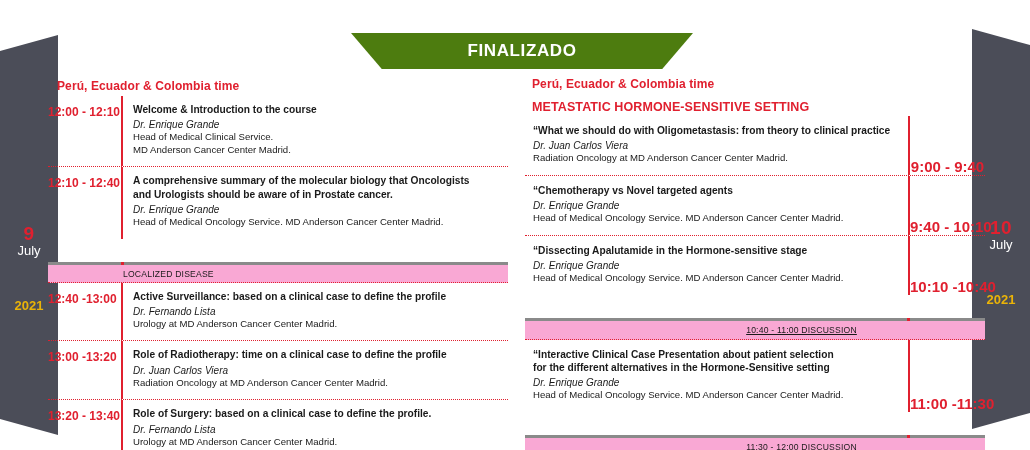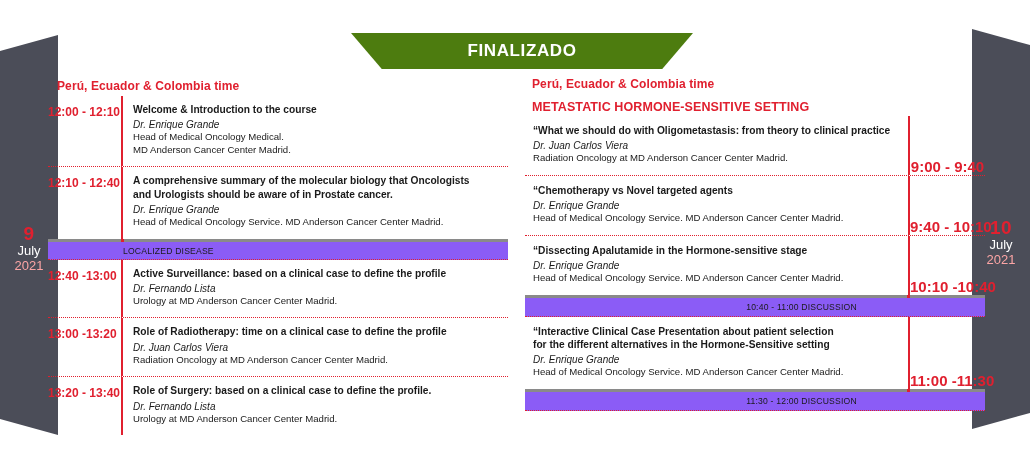--- a/index.html
+++ b/index.html
@@ -30,21 +30,21 @@
   }
   .date-inner{
     position:absolute;left:0;right:0;top:188px;
     line-height:1.12;
   }
   .date-day{
     font-size:19px;font-weight:bold;color:#e0202f;
     letter-spacing:.5px;
   }
   .date-month{font-size:13px;font-weight:normal;color:#ffffff;}
-  .date-year{font-size:13px;font-weight:normal;color:#fca5a5;}
+  .date-year{font-size:13px;font-weight:bold;color:#eab308;margin-top:40px;}
 
   
   .banner{
     position:absolute;left:351px;top:33px;
     width:342px;height:36px;
     background:#4d7c0f;
     clip-path:polygon(0% 0%, 100% 0%, 91% 100%, 9% 100%);
     color:#ffffff;
     font-size:17px;font-weight:bold;
     letter-spacing:.6px;
@@ -113,34 +113,35 @@
     font-size:10px;font-style:italic;color:#1a1a1a;
     line-height:1.32;margin-top:2px;
   }
   .affil{
     font-size:9.6px;color:#1a1a1a;line-height:1.30;
   }
 
   
   .bar{
     position:relative;
-    background:#8b5cf6;
+    background:#f9a8d4;
     border-top:3px solid #8a8a8a;
     box-sizing:border-box;
     height:19px;
+    margin-top:23px;
   }
   .bar-label{
     position:absolute;top:3px;
     font-size:8.6px;color:#1a1a1a;letter-spacing:.2px;
     white-space:nowrap;
   }
   .bar.section .bar-label{left:75px;}
   .bar.discussion{border-bottom:1px dotted #e0202f;height:22px;}
   .bar.discussion .bar-label{left:0;right:0;text-align:center;
-    padding-left:93px;top:4px;}
+    padding-left:93px;top:4px;text-decoration:underline;}
   .bar.section{border-bottom:1px dotted #e0202f;height:21px;}
   .bar.section .bar-label{top:4px;}
 
   
   .tick-left{
     position:absolute;left:73px;top:-3px;width:2.5px;height:3px;
     background:#e0202f;
   }
   .tick-right{
     position:absolute;left:382px;top:-3px;width:2.5px;height:3px;
@@ -175,21 +176,21 @@
   <div class="col col-left">
     <div class="col-title">Perú, Ecuador &amp; Colombia time</div>
 
     <div class="l-list">
 
       <div class="l-row">
         <div class="l-time">12:00 - 12:10</div>
         <div class="l-body">
           <div class="talk-title">Welcome &amp; Introduction to the course</div>
           <div class="speaker">Dr. Enrique Grande</div>
-          <div class="affil">Head of Medical Oncology Medical.</div>
+          <div class="affil">Head of Medical Clinical Service.</div>
           <div class="affil">MD Anderson Cancer Center Madrid.</div>
         </div>
       </div>
 
       <div class="l-row">
         <div class="l-time">12:10 - 12:40</div>
         <div class="l-body">
           <div class="talk-title">A comprehensive summary of the molecular biology that Oncologists</div>
           <div class="talk-title">and Urologists should be aware of in Prostate cancer.</div>
           <div class="speaker">Dr. Enrique Grande</div>

